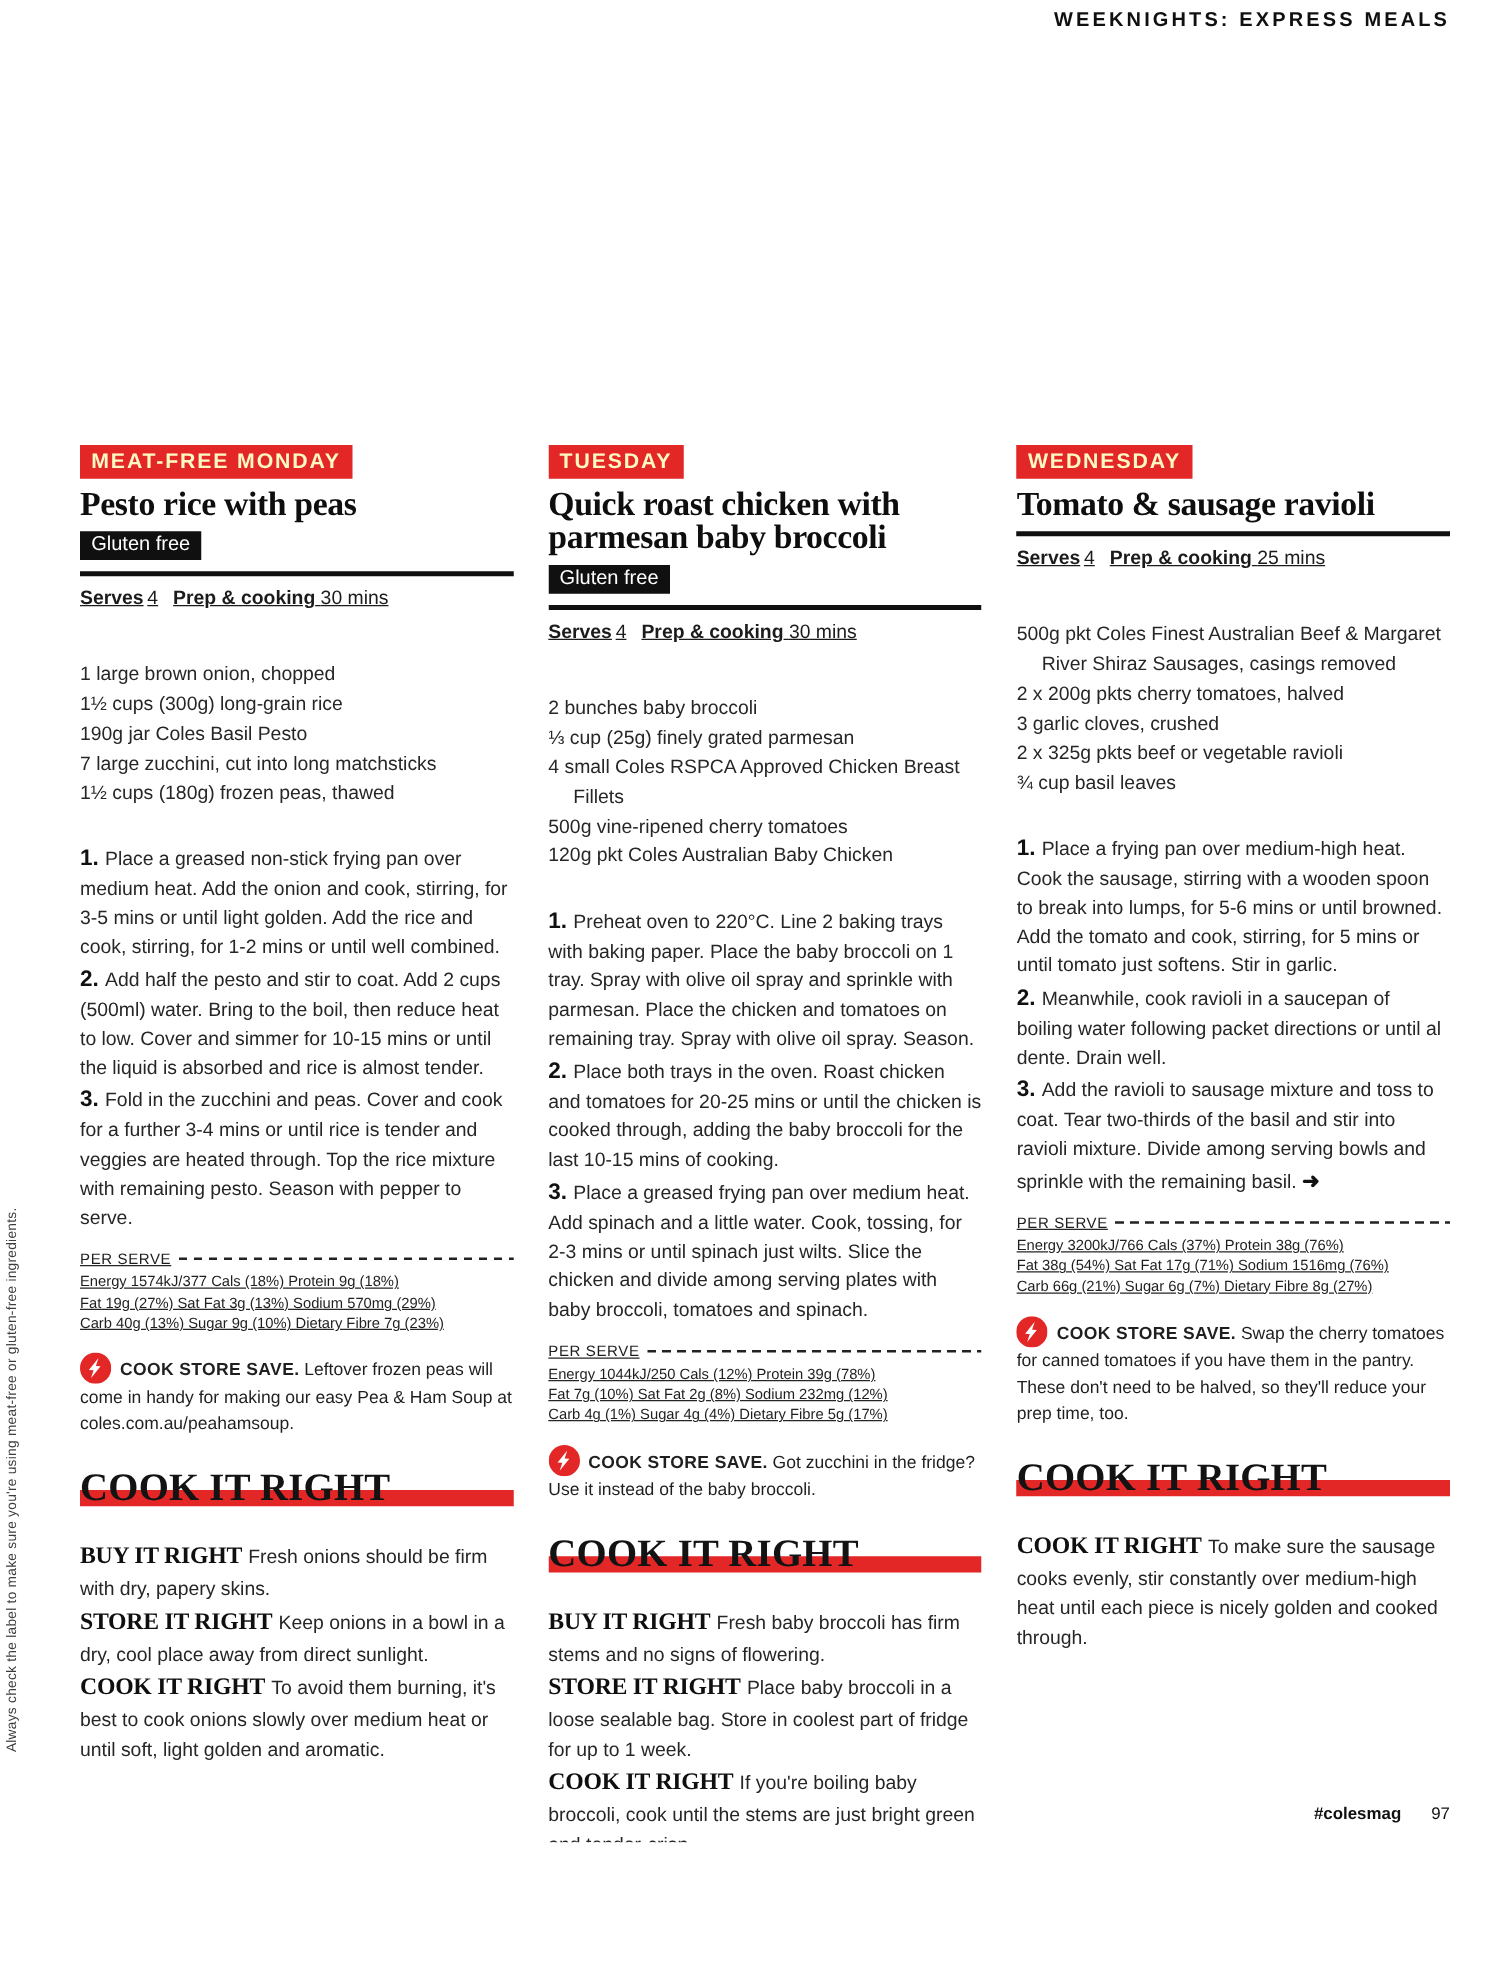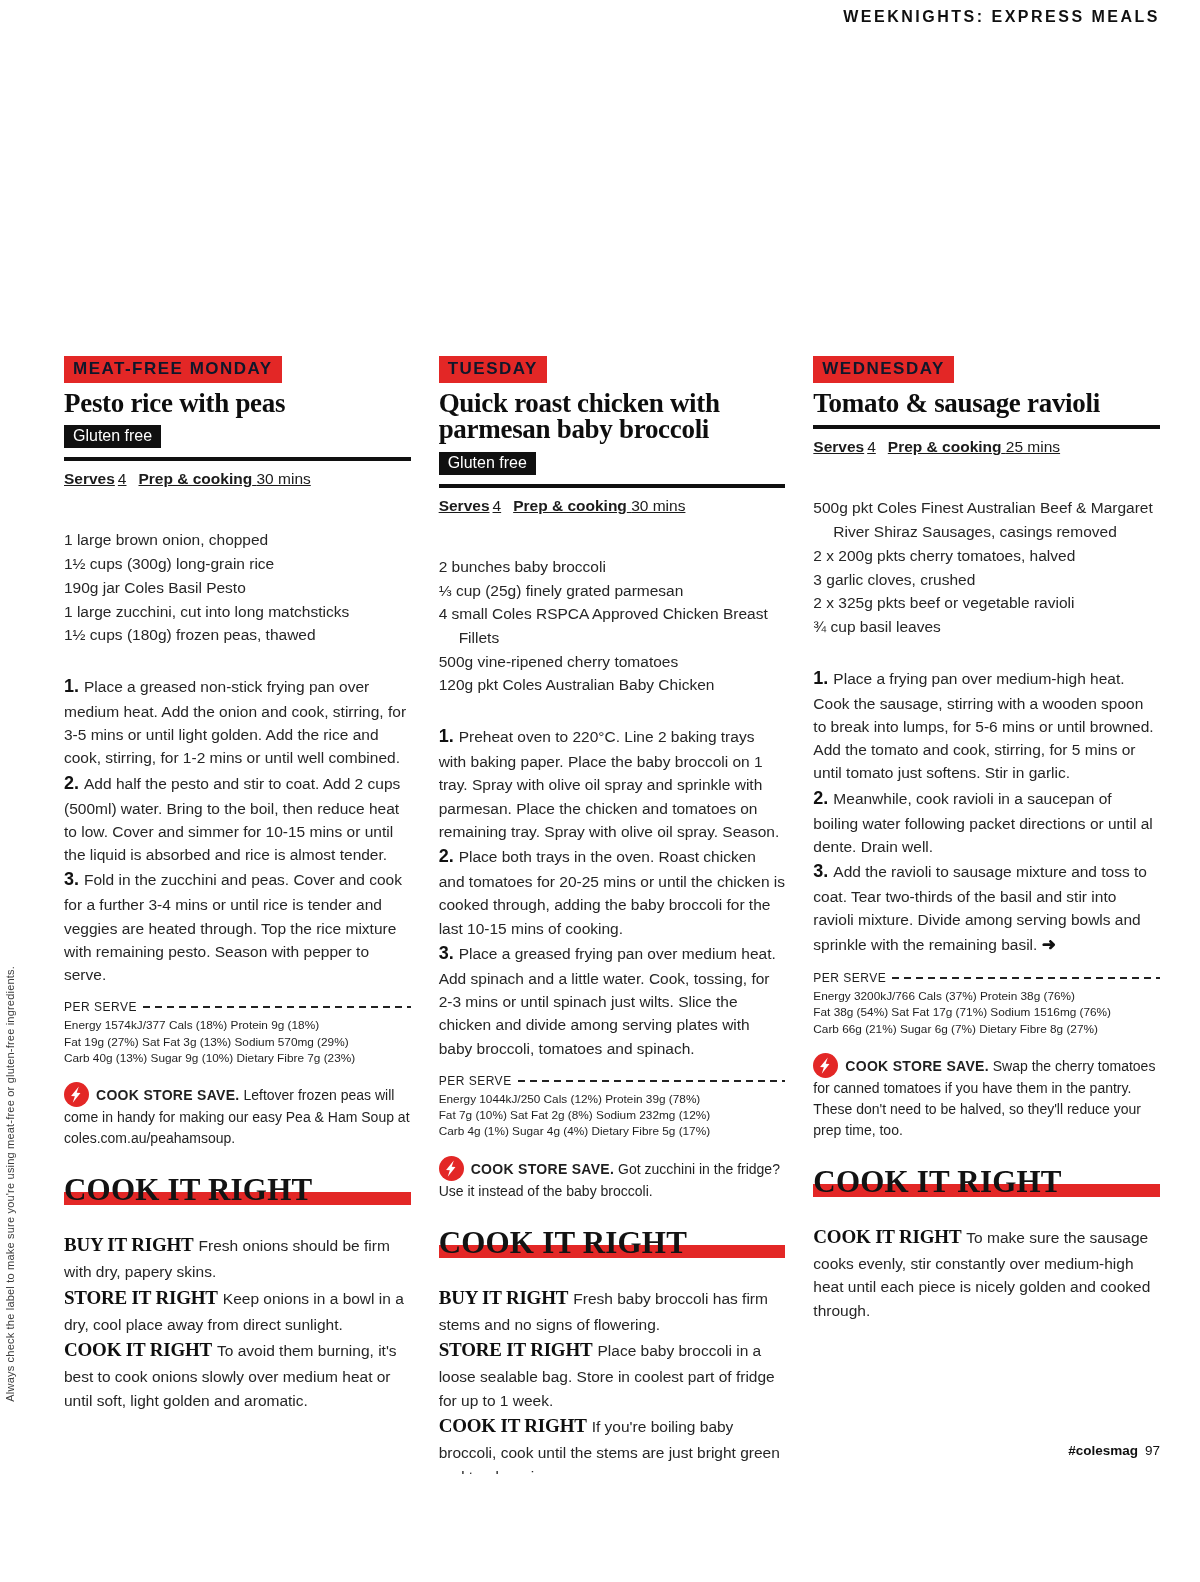--- a/index.html
+++ b/index.html
@@ -25,31 +25,31 @@
   .sidebar-note{
     position:absolute;left:4px;bottom:72px;
     writing-mode:vertical-rl;transform:rotate(180deg);
     font-size:11px;color:#3c3c3c;letter-spacing:0.2px;
   }
   
   .page-footer{
     position:absolute;right:40px;bottom:16px;font-size:13.5px;color:#101010;
   }
   .mag-tag{font-weight:bold;}
-  .page-num{margin-left:7px;}
+  .page-num{margin-left:24px;}
 
   
   .columns{
     position:absolute;top:356px;left:64px;width:1096px;
     display:grid;grid-template-columns:1fr 1fr 1fr;column-gap:28px;
   }
   .col{min-width:0;}
 
   .day-banner{
-    display:inline-block;background:var(--red);color:#0f172a;
+    display:inline-block;background:var(--red);color:#fef9c3;
     font-weight:bold;font-size:17px;letter-spacing:1.5px;
     padding:3px 9px 4px;margin-bottom:7px;
   }
   .title{
     font-family:"Liberation Serif", serif;font-weight:900;
     font-size:27px;line-height:0.98;letter-spacing:-0.3px;
     margin:0 0 9px;color:#0e0e0e;
   }
   .diet-tag{
     display:inline-block;background:#101010;color:#fff;
@@ -62,21 +62,21 @@
   .serves .pl{margin-left:12px;}
 
   .ingredients{list-style:none;margin:0 0 26px;padding:0;font-size:15.5px;line-height:1.53;}
   .ingredients li{padding-left:20px;text-indent:-20px;}
 
   .steps{margin:0 0 4px;}
   .step{margin:0;font-size:15.5px;line-height:1.5;}
   .stepnum{font-weight:800;font-size:18px;color:#111;margin-right:5px;}
   .arrow{font-weight:bold;font-size:17px;color:#111;}
 
-  .perserve{margin:14px 0 10px;}
+  .perserve{margin:14px 0 10px;text-decoration:underline;}
   .ps-line{display:flex;align-items:center;gap:6px;margin-bottom:3px;}
   .ps-label{font-size:12px;letter-spacing:0.5px;color:#1d1d1d;}
   .ps-dashes{flex:1;height:2px;background:repeating-linear-gradient(90deg,#222 0 7px,transparent 7px 12px);}
   .nutrition{margin:0;font-size:11.8px;line-height:1.38;color:#1f1f1f;}
 
   .css-tip{margin:16px 0 0;font-size:14px;line-height:1.5;color:#1f1f1f;}
   .css-icon{display:inline-block;width:25px;height:25px;vertical-align:-7px;margin-right:7px;}
   .css-label{font-weight:bold;letter-spacing:0.3px;}
 
   .cir{
@@ -119,21 +119,21 @@
       <h2 class="title">Pesto rice with peas</h2>
       <div class="diet-tag">Gluten free</div>
       <div class="rule"></div>
       <p class="serves">
         <span class="b">Serves</span><span class="num">4</span><span class="b pl">Prep &amp; cooking</span> <span>30 mins</span>
       </p>
       <ul class="ingredients">
         <li>1 large brown onion, chopped</li>
         <li>1½ cups (300g) long-grain rice</li>
         <li>190g jar Coles Basil Pesto</li>
-        <li>1 large zucchini, cut into long matchsticks</li>
+        <li>7 large zucchini, cut into long matchsticks</li>
         <li>1½ cups (180g) frozen peas, thawed</li>
       </ul>
       <div class="steps">
         <p class="step"><span class="stepnum">1.</span><span>Place a greased non-stick frying pan over medium heat. Add the onion and cook, stirring, for 3-5 mins or until light golden. Add the rice and cook, stirring, for 1-2 mins or until well combined.</span></p>
         <p class="step"><span class="stepnum">2.</span><span>Add half the pesto and stir to coat. Add 2 cups (500ml) water. Bring to the boil, then reduce heat to low. Cover and simmer for 10-15 mins or until the liquid is absorbed and rice is almost tender.</span></p>
         <p class="step"><span class="stepnum">3.</span><span>Fold in the zucchini and peas. Cover and cook for a further 3-4 mins or until rice is tender and veggies are heated through. Top the rice mixture with remaining pesto. Season with pepper to serve.</span></p>
       </div>
       <div class="perserve">
         <div class="ps-line">
           <span class="ps-label">PER SERVE</span>

